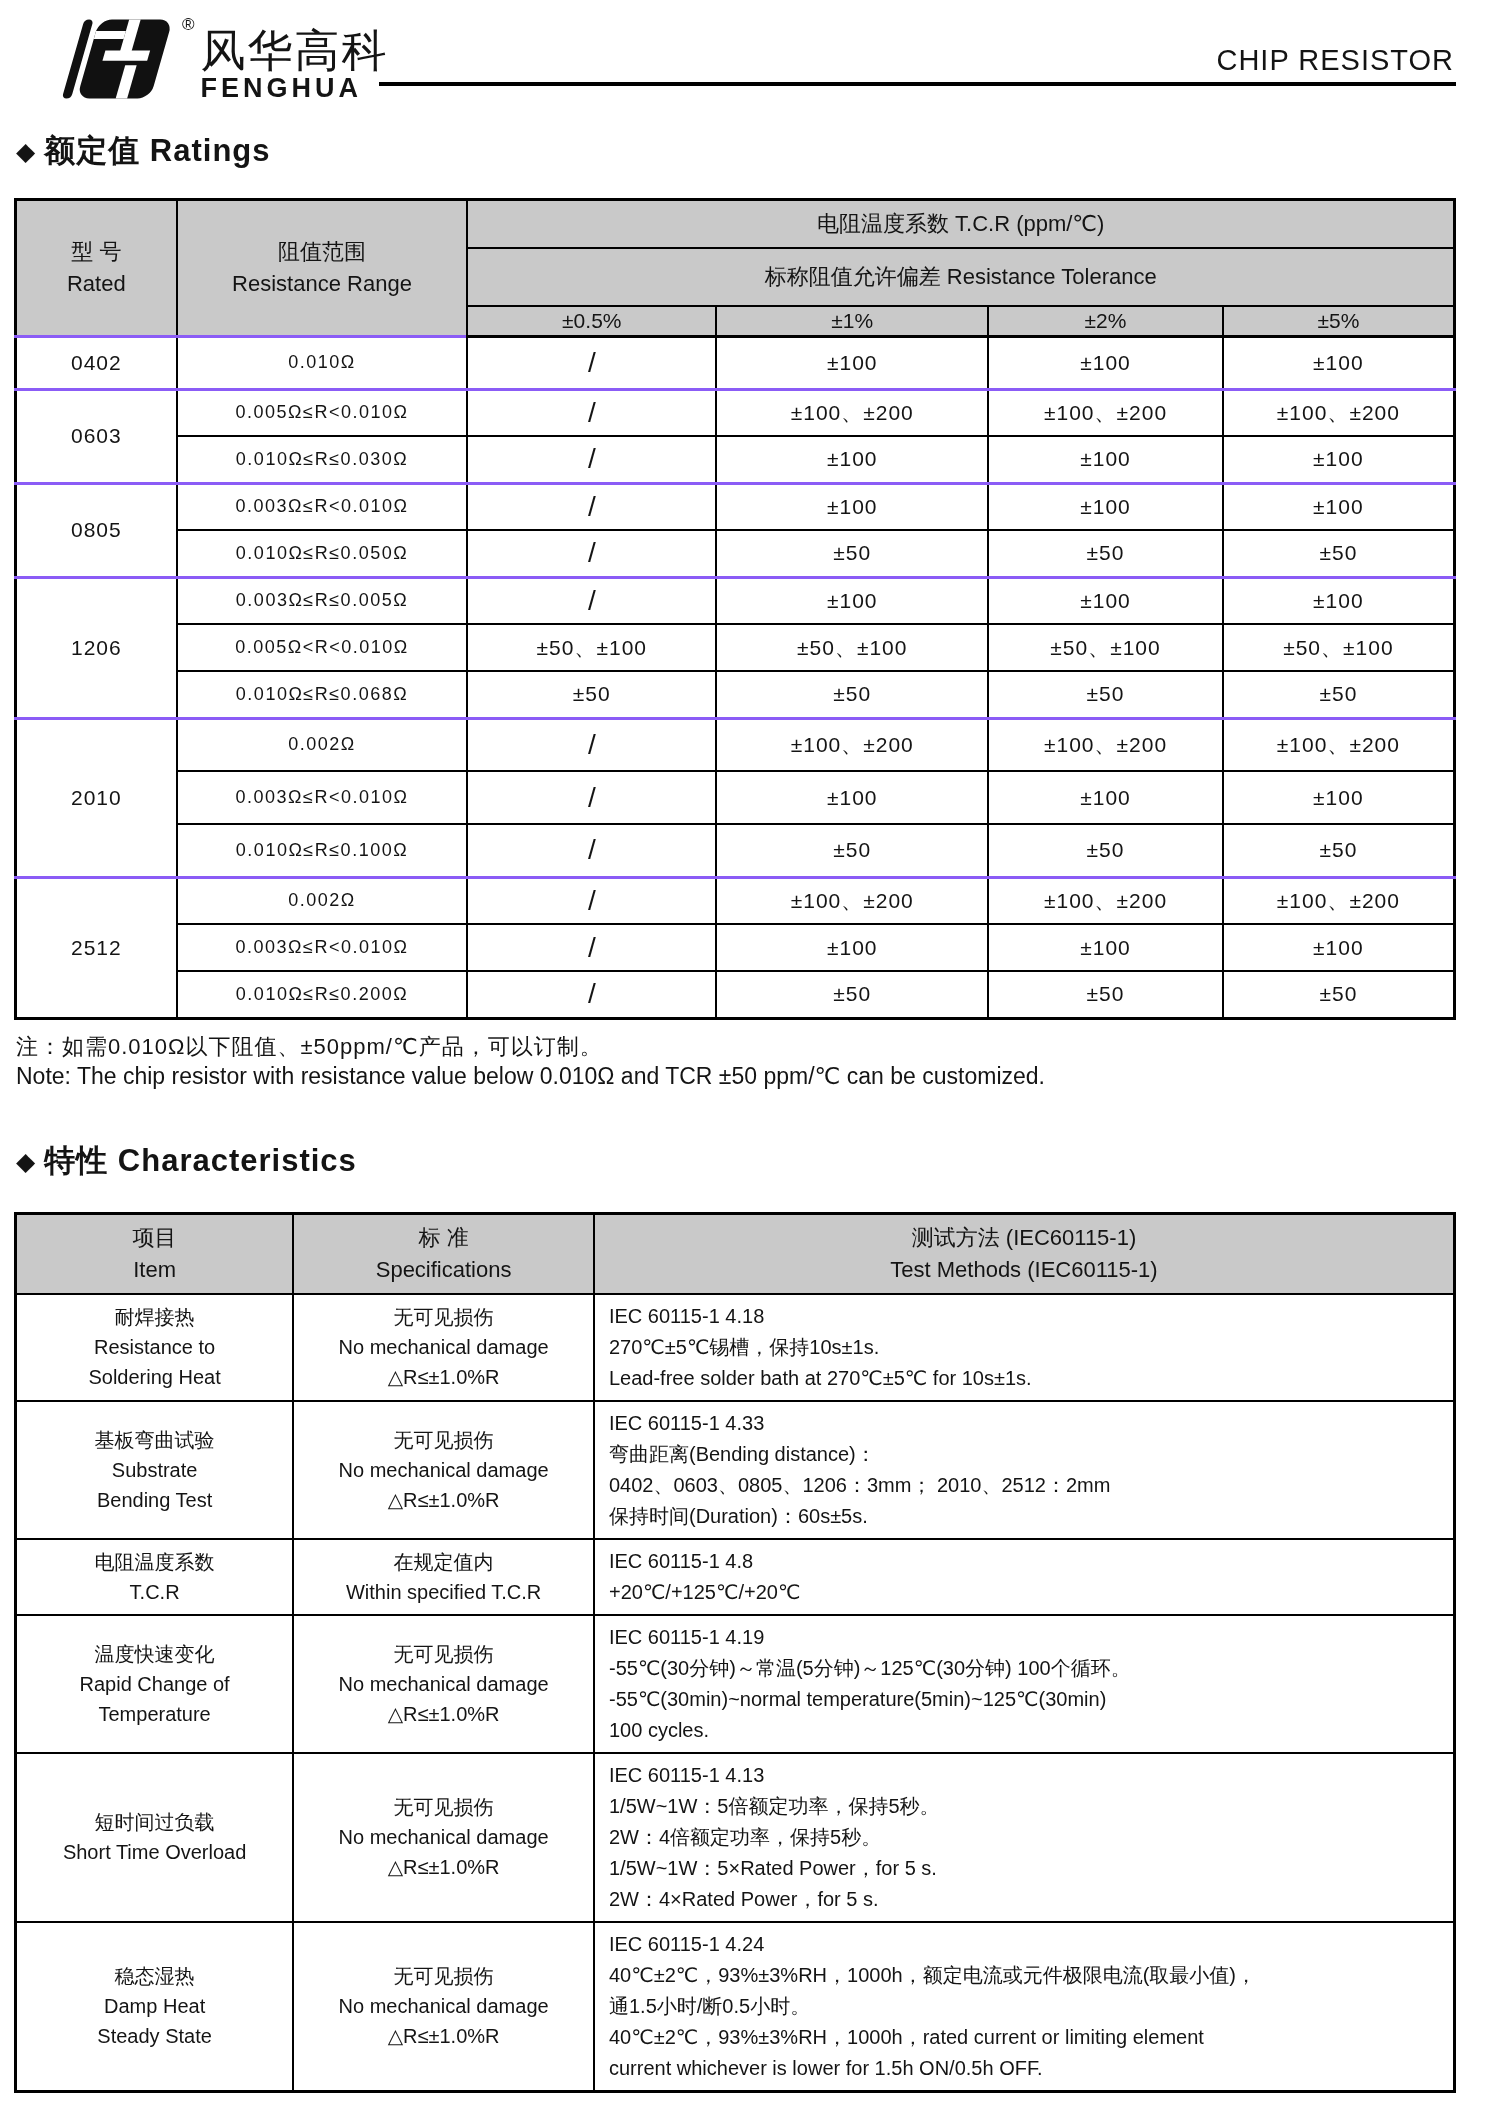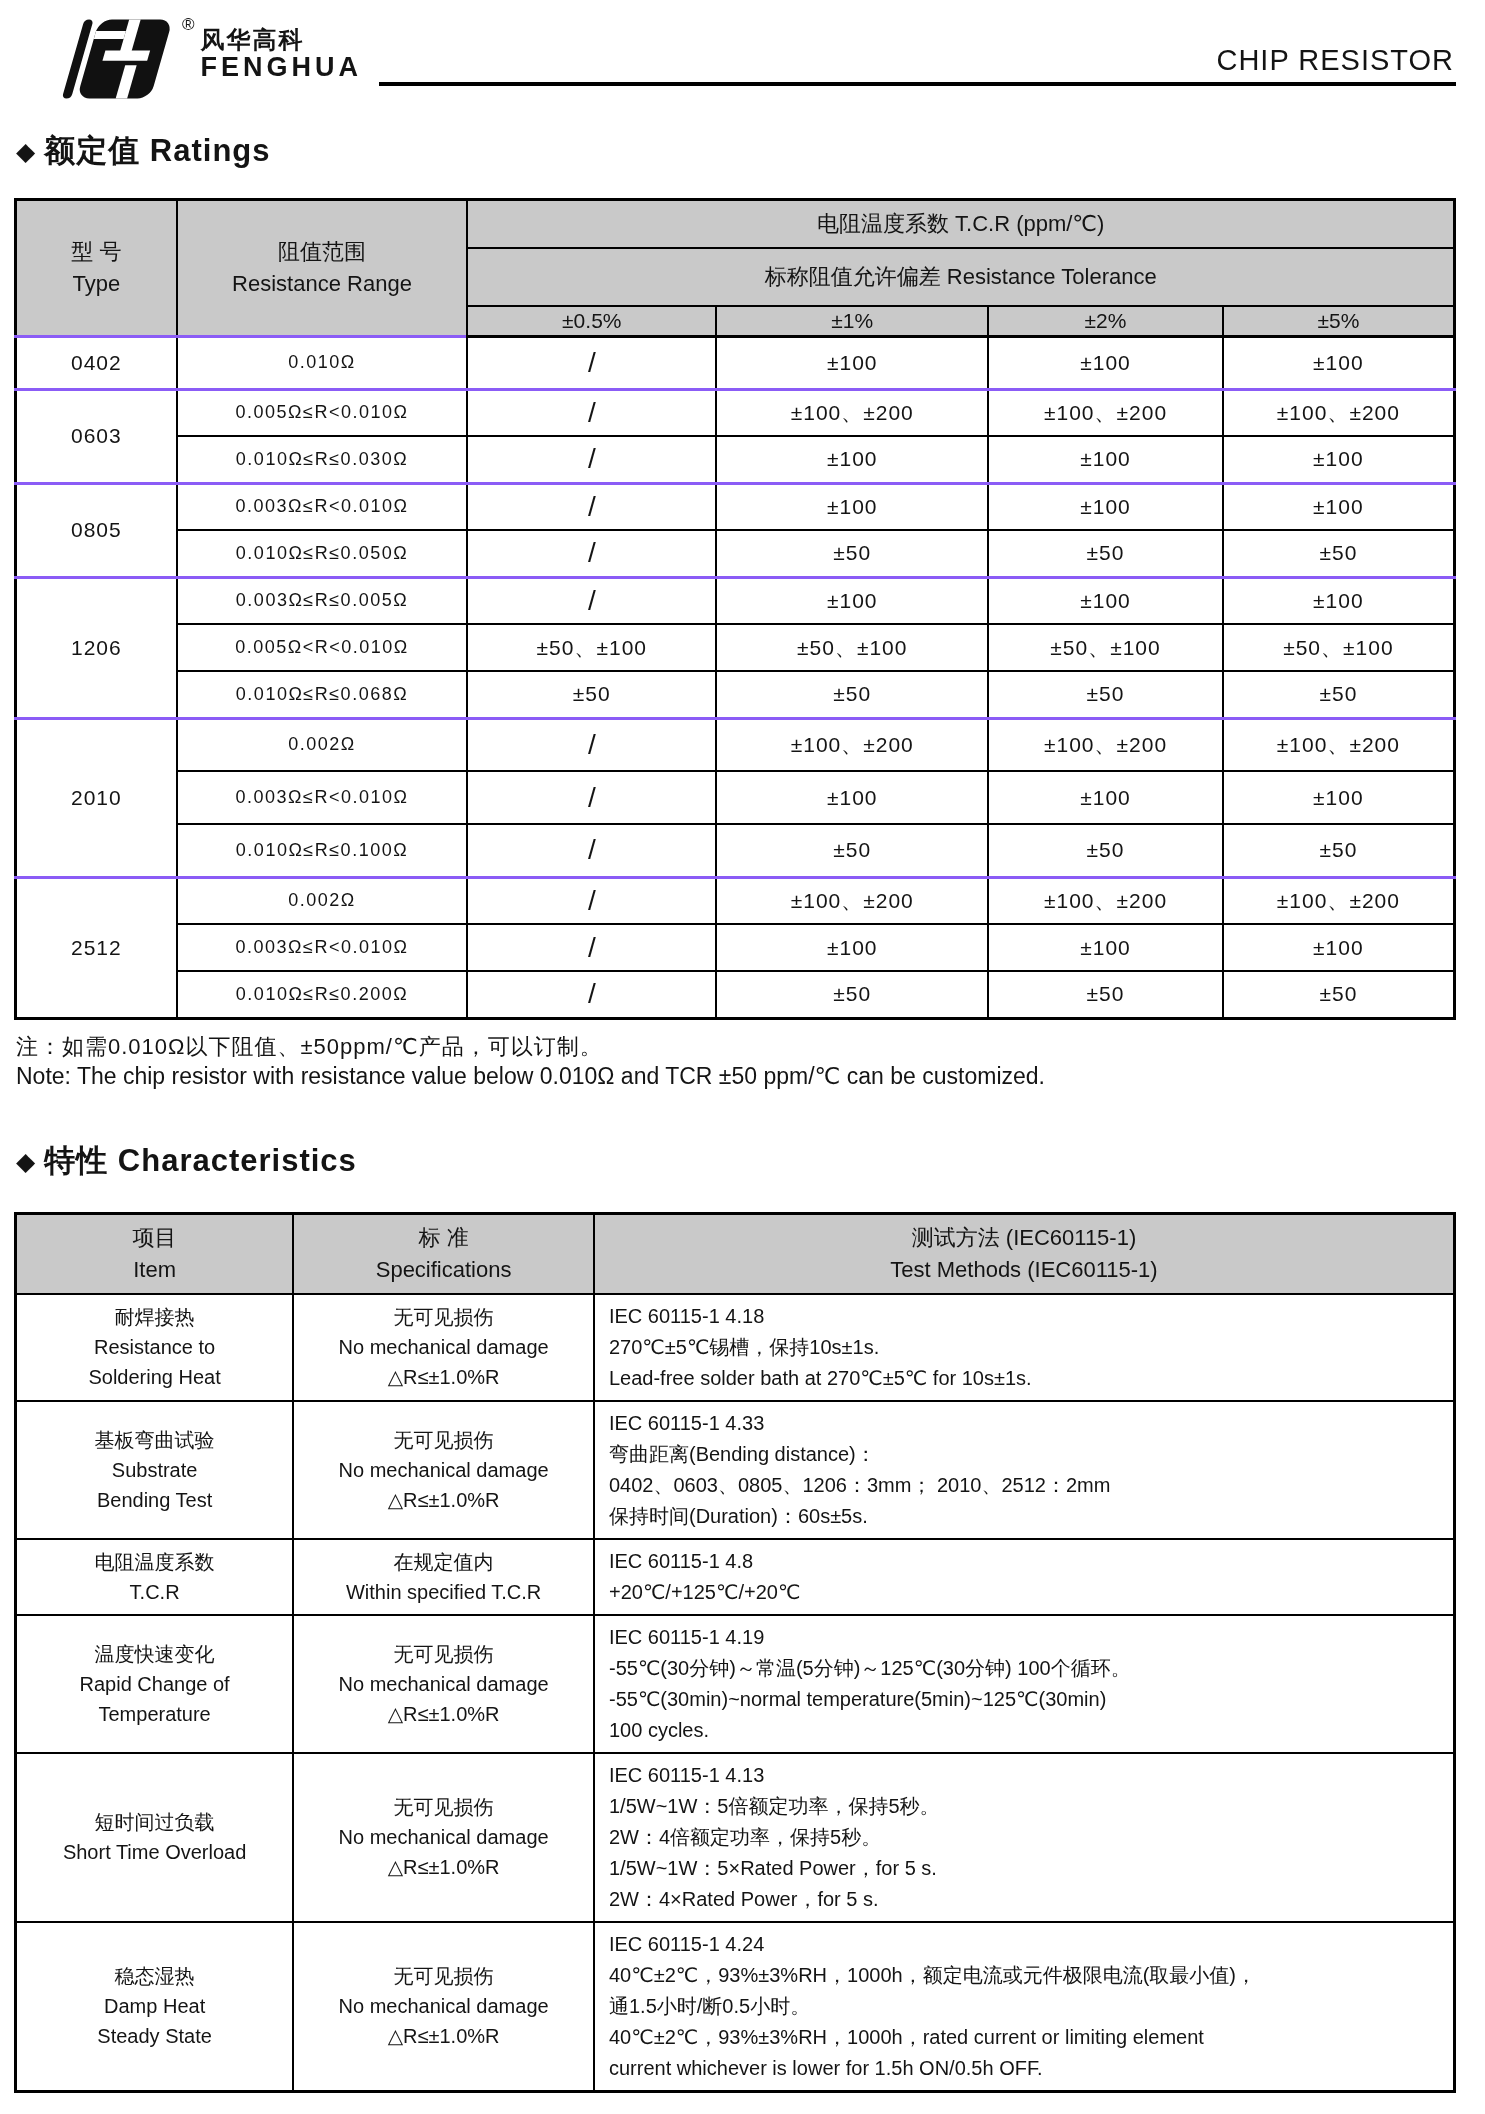--- a/index.html
+++ b/index.html
@@ -7,21 +7,21 @@
   .page{width:1485px;height:2114px;background:#fff;box-sizing:border-box;
     padding:10px 29px 0 14px;overflow:hidden;}
 
   
   .topbar{position:relative;height:92px;}
   .top-rule{position:absolute;left:365px;right:0;top:72px;height:4px;background:#000;}
   .logo{position:absolute;left:48px;top:6px;display:flex;align-items:flex-start;}
   .logo-mark{display:block;}
   .reg{font-size:17px;margin:0 6px 0 2px;line-height:1;}
   .brand{margin-top:12px;}
-  .brand-cn{font-size:24px;font-weight:700;letter-spacing:2px;line-height:1.0;}
+  .brand-cn{font-size:45px;font-weight:400;letter-spacing:2px;line-height:1.0;}
   .brand-en{font-size:27px;font-weight:700;letter-spacing:4px;line-height:1.15;}
   .doc-title{position:absolute;right:2px;top:34px;font-size:29px;letter-spacing:1px;
     font-weight:400;}
 
   
   .section-heading{font-size:31px;font-weight:700;letter-spacing:1px;
     display:flex;align-items:center;}
   .section-heading .diamond{font-size:25px;margin-right:8px;line-height:1;}
   .h-ratings{margin:28px 0 26px 2px;}
   .h-char{margin:48px 0 30px 2px;}
@@ -105,21 +105,21 @@
       <col style="width:11.2%">
         <col style="width:20.2%">
         <col style="width:17.3%">
       <col style="width:18.9%">
         <col style="width:16.3%">
         <col style="width:16.1%">
     </colgroup>
     <thead>
       <tr class="th-tcr">
         <th class="pre" rowspan="3">型 号
-Type</th>
+Rated</th>
         <th class="pre" rowspan="3">阻值范围
 Resistance Range</th>
         <th colspan="4">电阻温度系数  T.C.R (ppm/℃)</th>
       </tr>
       <tr class="th-tol">
         <th colspan="4">标称阻值允许偏差  Resistance Tolerance</th>
       </tr>
       <tr class="th-pct">
         <th>±0.5%</th>
         <th>±1%</th>

